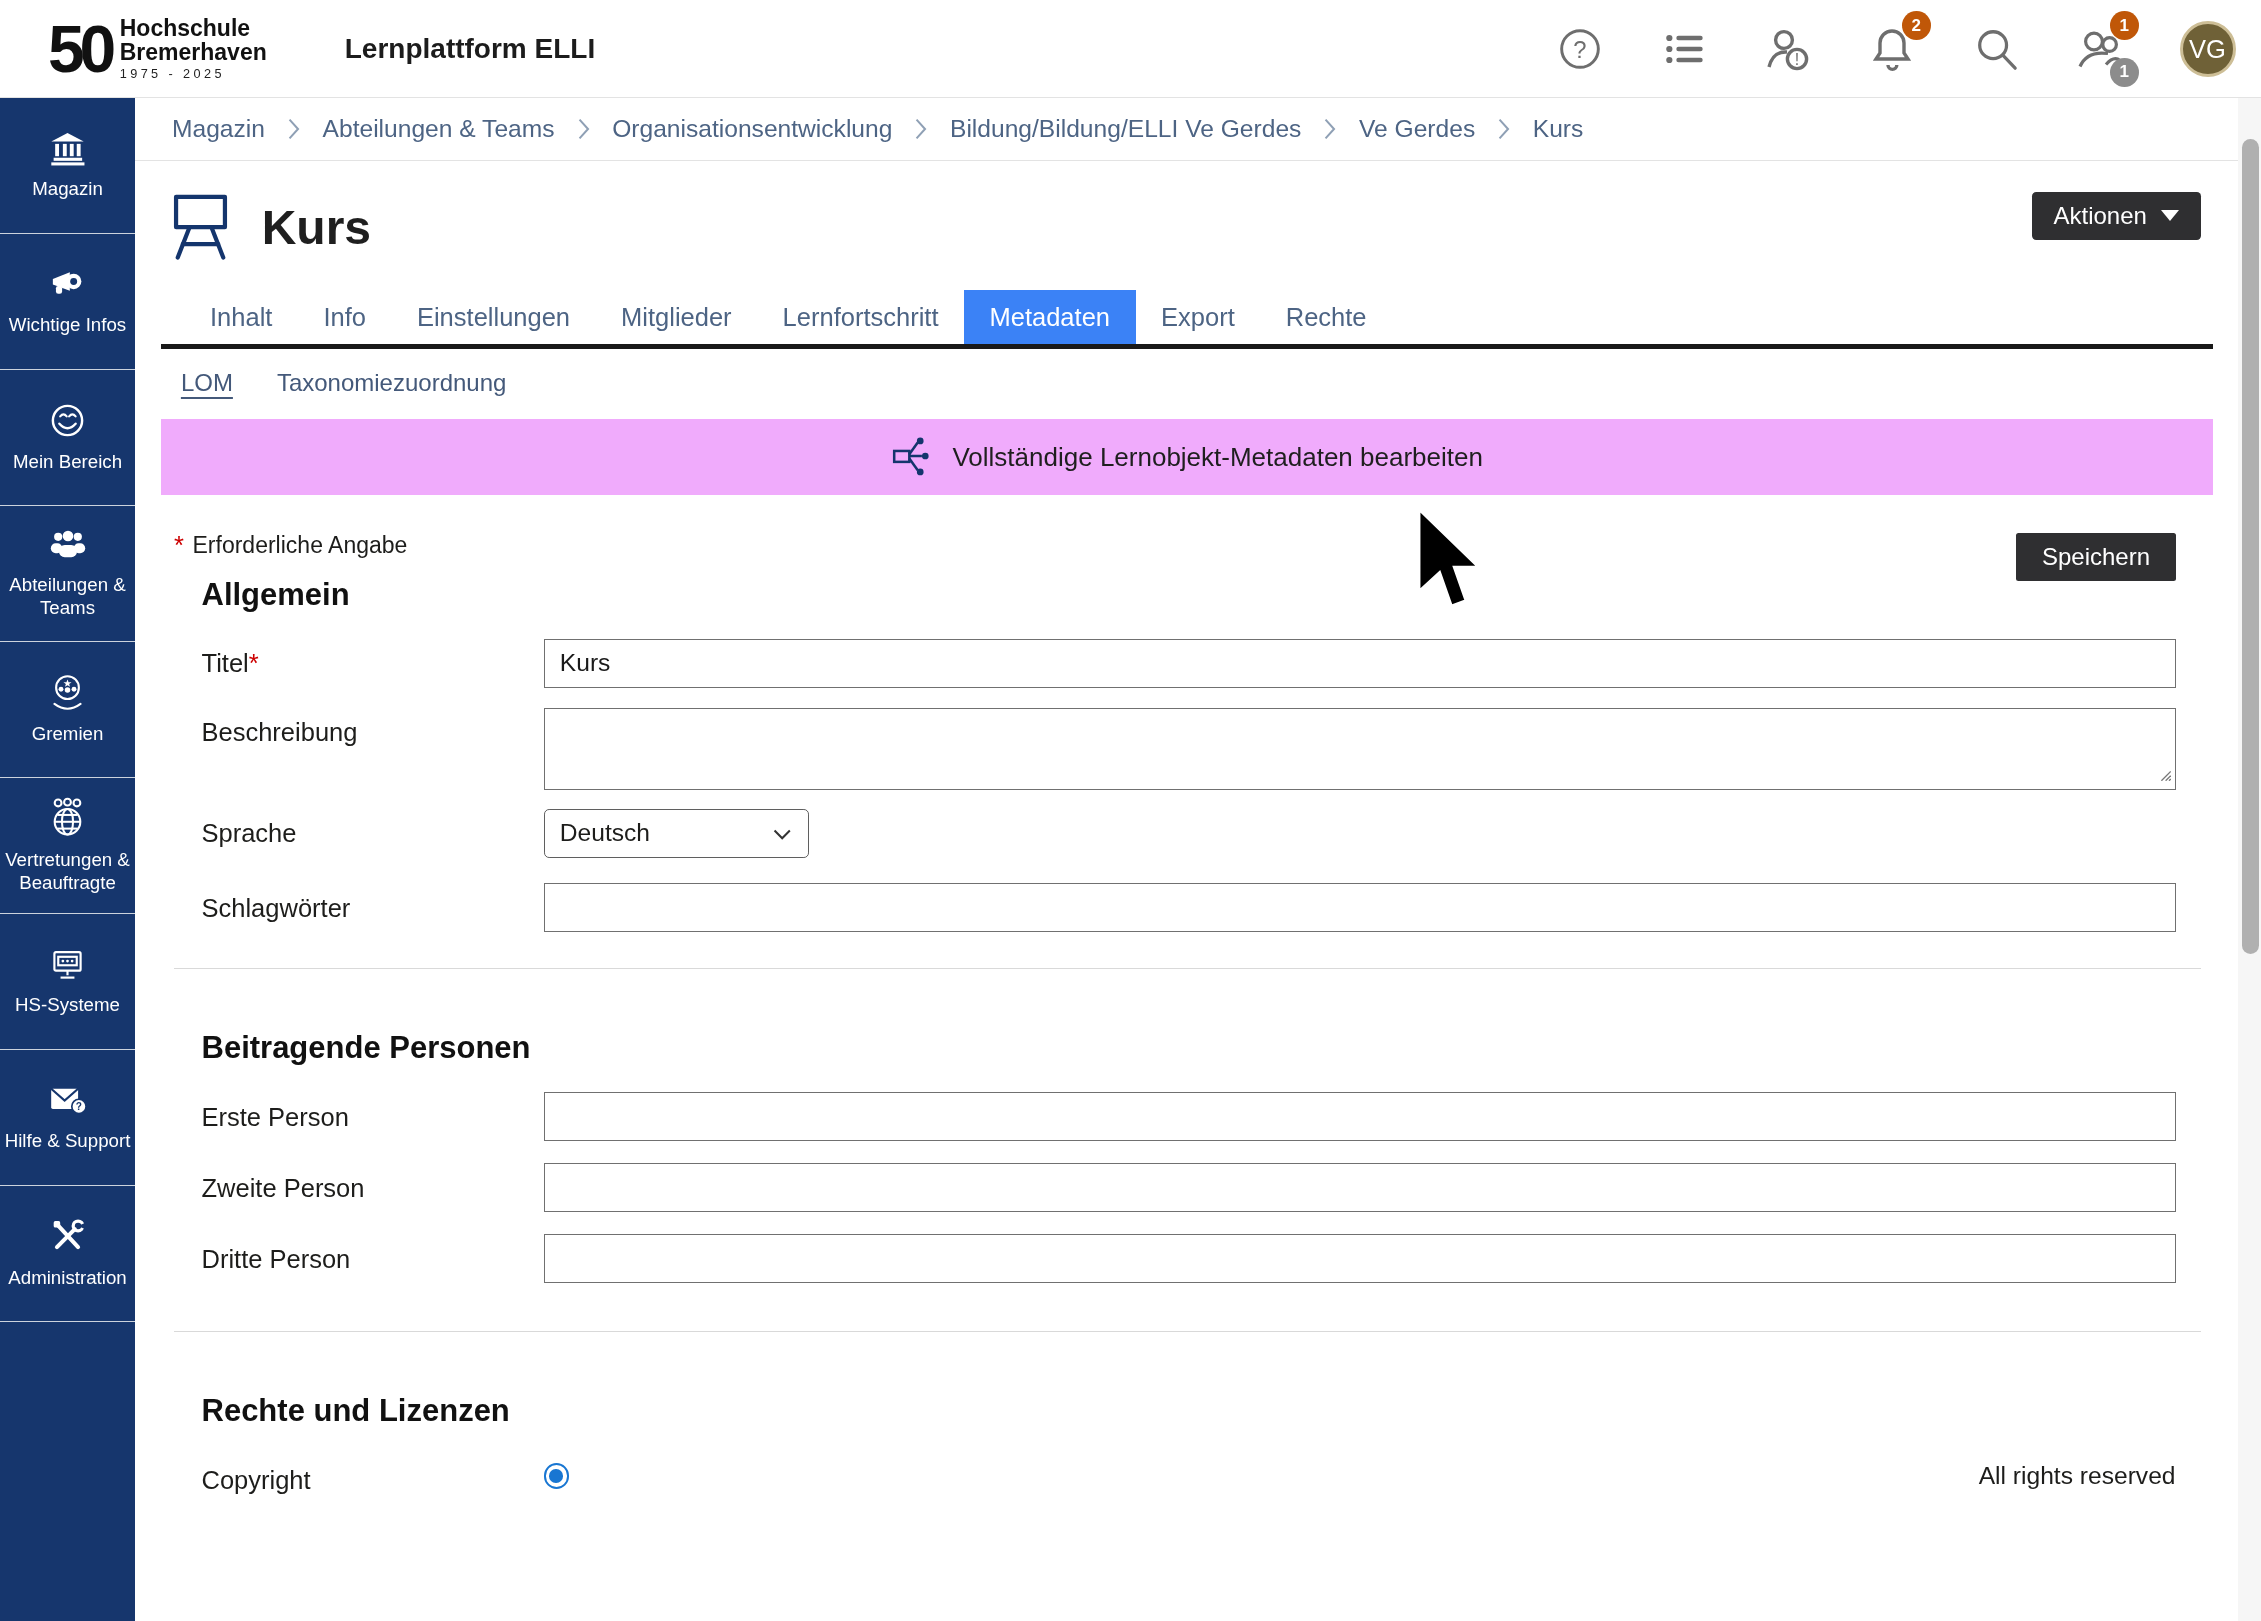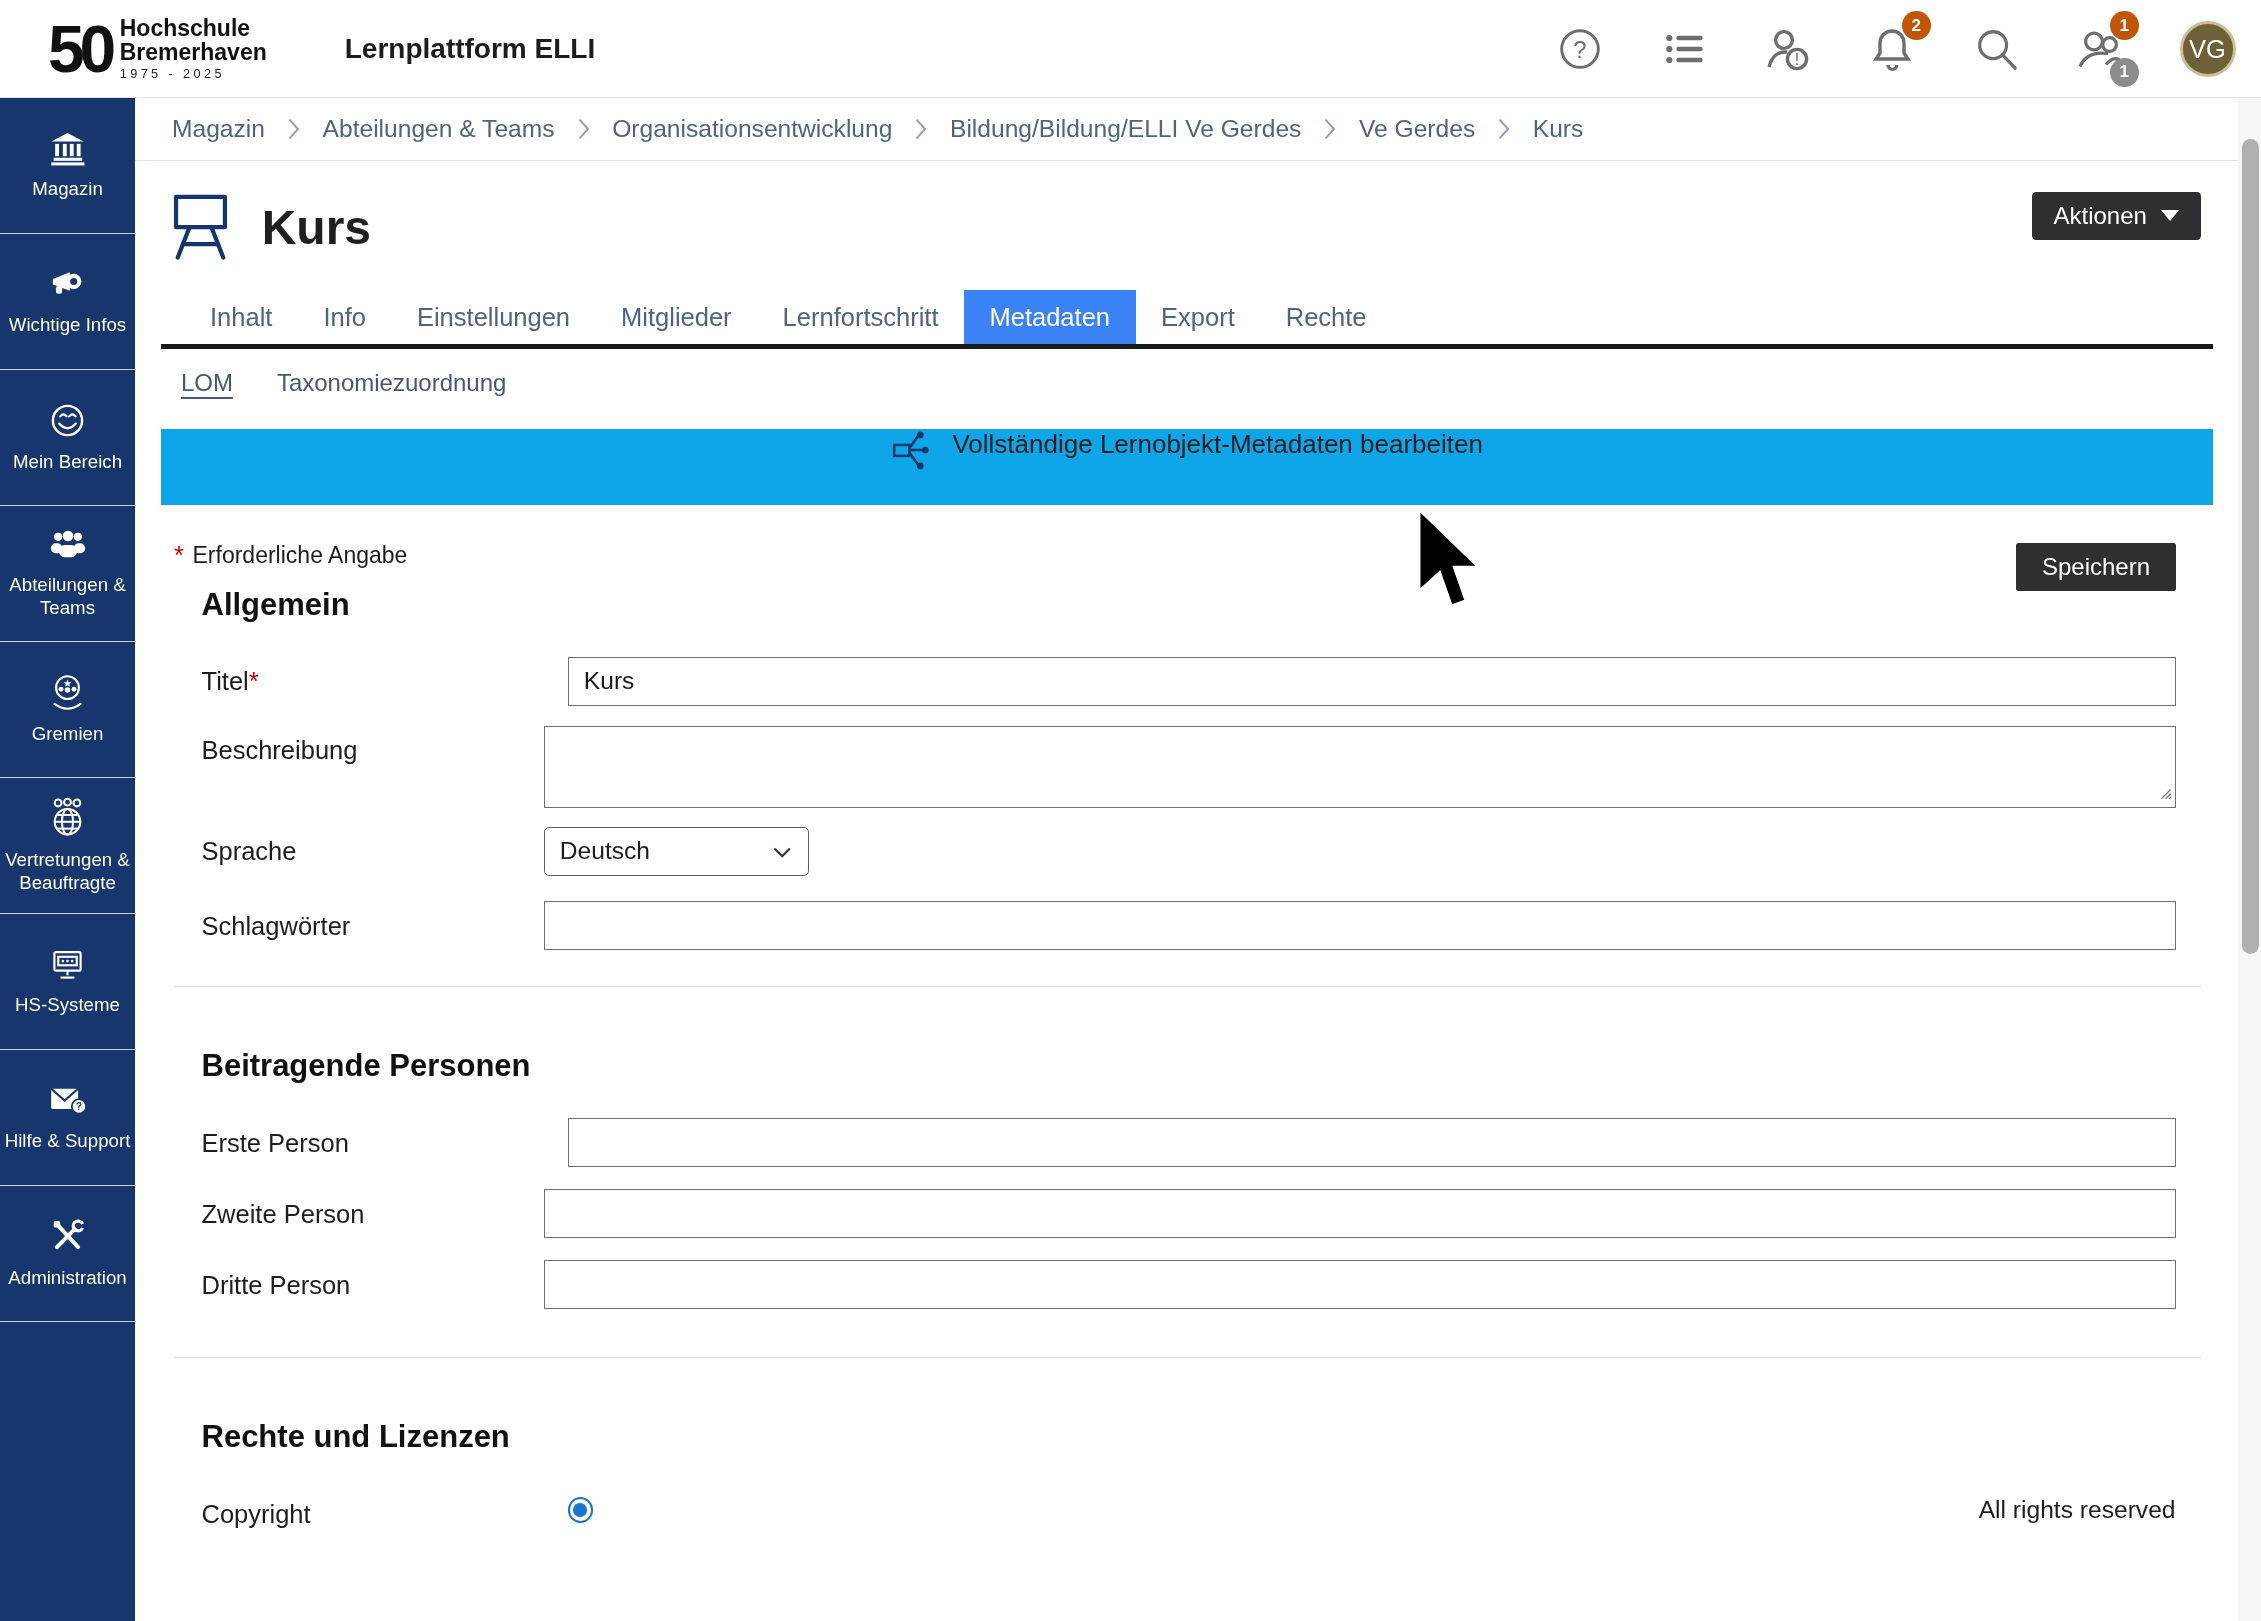--- a/index.html
+++ b/index.html
@@ -51,21 +51,21 @@
   .caret { width:0; height:0; border-left:9.3px solid transparent; border-right:9.3px solid transparent; border-top:11px solid #fff; }
 
   .tabs { display:flex; align-items:flex-end; border-bottom:5.1px solid #191919; margin-top:22px; padding-left:24px; }
   .tab { font-size:25.5px; color:#4d6484; padding:13.6px 25.5px 12px 25.5px; cursor:pointer; white-space:nowrap; }
   .tab.active { background:#3b82f6; color:#fff; font-weight:500; }
 
   .subtabs { display:flex; gap:44px; padding-left:20.4px; margin-top:20.4px; }
   .subtab { font-size:24px; color:#44597a; cursor:pointer; }
   .subtab.active { text-decoration:underline; text-underline-offset:6px; }
 
-  .banner { margin-top:32px; height:76px; background:#0ea5e9; display:flex; align-items:flex-start; justify-content:center; gap:20.4px; cursor:pointer; }
+  .banner { margin-top:22px; height:76px; background:#f0abfc; display:flex; align-items:center; justify-content:center; gap:20.4px; cursor:pointer; }
   .banner-label { font-size:26px; color:#1f1f1f; }
 
   .required-row { margin-top:25.5px; display:flex; align-items:center; position:relative; padding-left:13.6px; height:49px; }
   .req-star { color:#cc0000; font-size:25.5px; margin-right:8.5px; }
   .req-text { font-size:23px; color:#1d1d1b; }
   .save-btn { position:absolute; right:37px; top:12px; background:#2f2f31; color:#fff; font-size:24px; height:48px;
               padding:0 25.5px; border:none; border-radius:2.5px; cursor:pointer; }
 
   .section { padding:0 37px 0 41px; }
   .section-title { font-size:31px; font-weight:bold; color:#111; }
@@ -88,21 +88,21 @@
   .radio .dot { width:13.6px; height:13.6px; border-radius:50%; background:#1876d2; }
   .radio-label { font-size:24.6px; color:#1d1d1b; }
 
   .cursor { position:absolute; left:1416px; top:509px; z-index:50; pointer-events:none; }
 
   .mt8  { margin-top:6.8px; }
   .mt22 { margin-top:18.7px; }
   .mt24 { margin-top:20.4px; }
   .mt26 { margin-top:22px; }
   .mt30 { margin-top:25.5px; }
-  .mt40 { margin-top:34px;gap:24px; }
+  .mt40 { margin-top:26px; }
 </style>
 </head>
 <body>
 
 <div id="root">
 
   <header class="header">
     <div class="logo">
       <span class="logo-50">50</span>
       <span class="logo-right">

